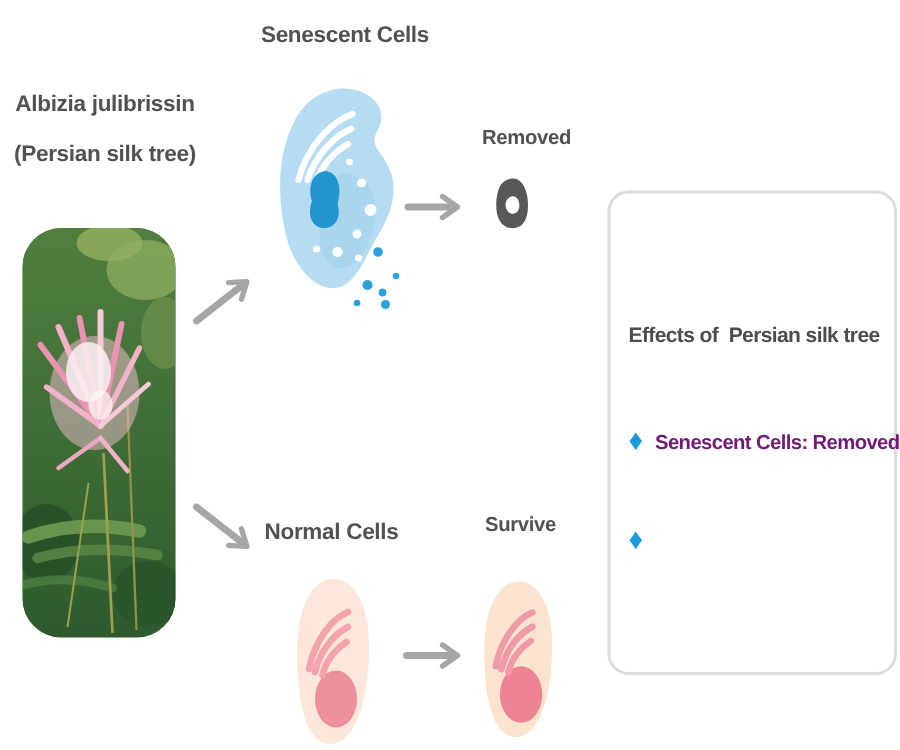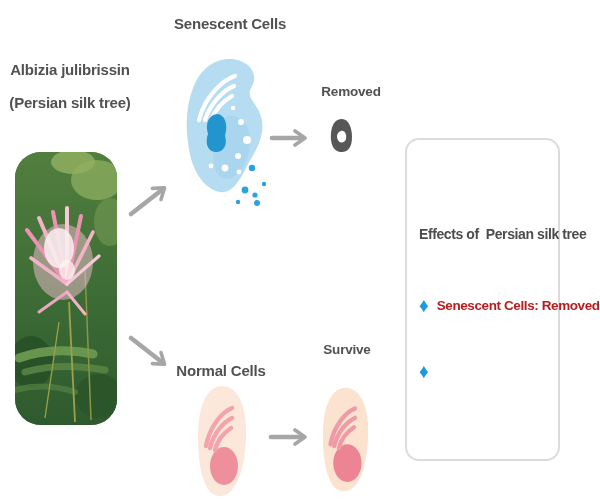--- a/index.html
+++ b/index.html
@@ -11,40 +11,40 @@
   .lbl{font-weight:600;color:#515151;text-align:center;letter-spacing:-0.2px;}
   .plant-latin{left:6px;top:61px;width:128px;font-size:15px;font-weight:700;}
   .plant-common{left:2px;top:94px;width:136px;font-size:15px;font-weight:700;}
   .photo{
     left:15px;top:152px;width:102px;height:273px;border-radius:26px;overflow:hidden;
     background:#3c6a34;
   }
   .photo svg{display:block;}
   .senescent-label{left:168px;top:15px;width:124px;font-size:15px;}
   .removed-label{left:303px;top:84px;width:96px;font-size:13.5px;}
-  .normal-label{left:162px;top:362px;width:118px;font-size:15px;}
+  .normal-label{left:162px;top:346px;width:118px;font-size:15px;}
   .survive-label{left:303px;top:342px;width:88px;font-size:13.5px;}
   .cell-senescent{left:183px;top:56px;}
   .cell-removed{left:328px;top:116px;}
   .cell-normal{left:196px;top:384px;}
   .cell-survive{left:321px;top:384px;}
   .arrows{left:0;top:0;pointer-events:none;}
   .panel{
-    left:405px;top:127px;width:155px;height:323px;background:#ffffff;
-    border:2px solid #dcdcdc;border-radius:14px;box-sizing:border-box;margin-top:11px;
+    left:405px;top:127px;width:193px;height:323px;background:#ffffff;
+    border:2px solid #dcdcdc;border-radius:14px;box-sizing:border-box;
   }
   .panel-title{
     position:absolute;left:12px;top:86px;font-size:14px;font-weight:600;color:#4c4c4c;
     letter-spacing:-0.4px;white-space:pre;
   }
   .panel-item{position:absolute;left:12px;display:flex;align-items:center;gap:8px;}
   .panel-item.first{top:156px;}
   .panel-item.second{top:222px;}
   .diamond{color:#1a9bdf;font-size:19px;line-height:1;transform:scaleY(1.05);}
-  .panel-item-text{font-size:13.5px;font-weight:600;color:#b91c1c;letter-spacing:-0.4px;white-space:nowrap;text-align:right;}
+  .panel-item-text{font-size:13.5px;font-weight:600;color:#701a75;letter-spacing:-0.4px;white-space:nowrap;text-align:right;}
 </style>
 </head>
 <body>
 
 <div class="stage">
 
   <div class="abs lbl plant-latin">Albizia julibrissin</div>
   <div class="abs lbl plant-common">(Persian silk tree)</div>
 
   <div class="abs photo">

